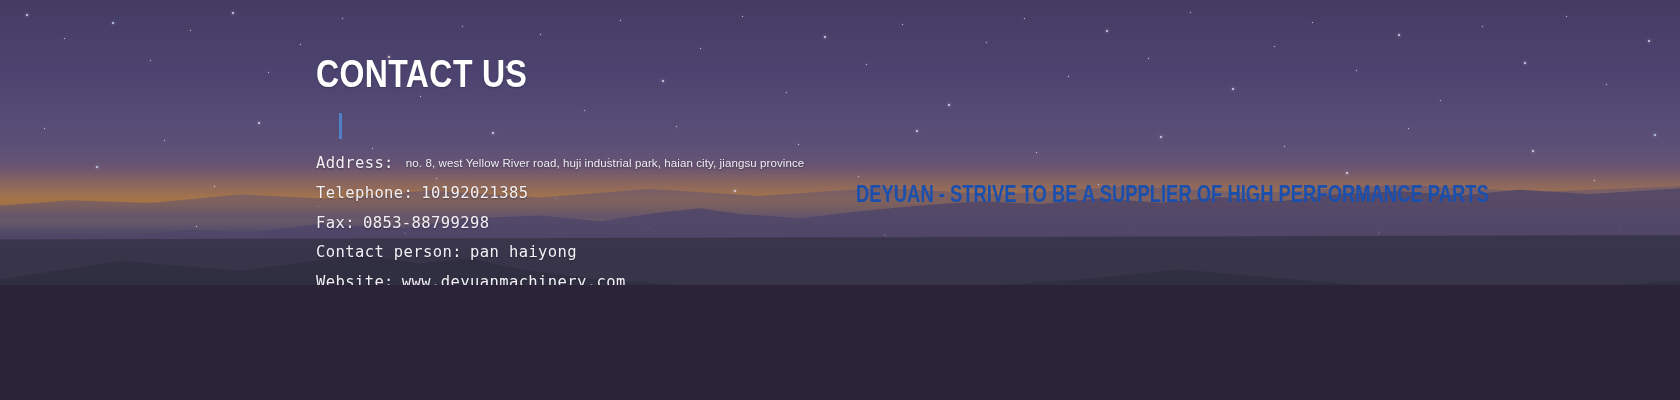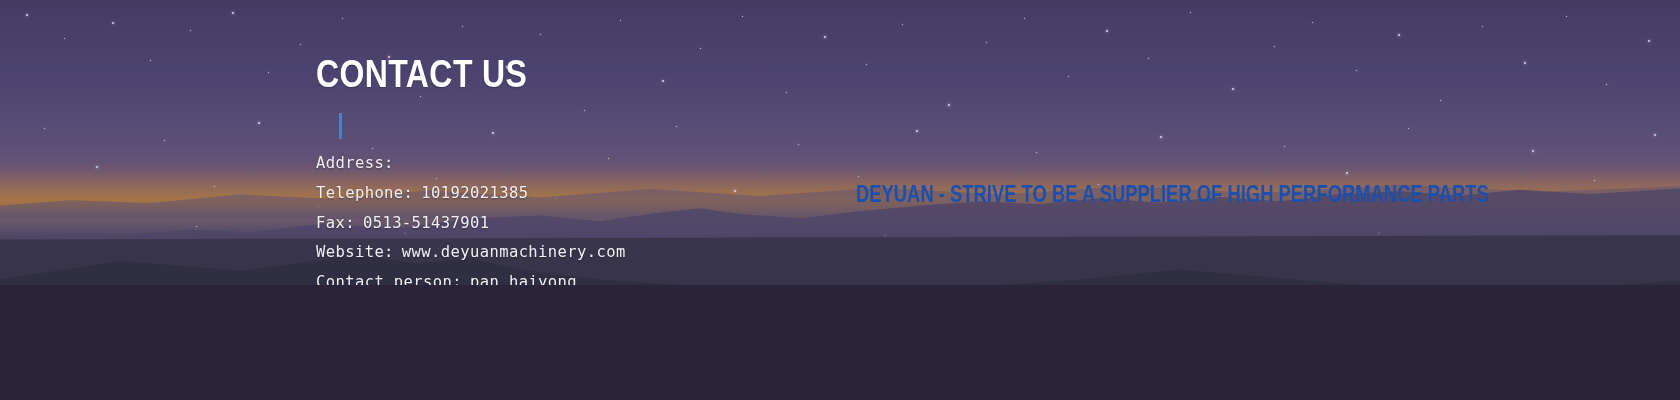--- a/index.html
+++ b/index.html
@@ -314,42 +314,43 @@
     <div class="contact-block">
 
       <div class="contact-heading">CONTACT US</div>
 
       <div class="heading-rule"></div>
 
       <ul class="contact-list">
 
         <li class="address-row">
           <span class="c-label">Address:</span>
+          <span class="c-value">no. 8, west Yellow River road, huji industrial park, haian city, jiangsu province</span>
         </li>
 
         <li>
           <span class="c-label">Telephone:</span>
           <span class="c-value">10192021385</span>
         </li>
 
         <li>
           <span class="c-label">Fax:</span>
-          <span class="c-value">0513-51437901</span>
-        </li>
-
+          <span class="c-value">0853-88799298</span>
+        </li>
+
+
+        <li>
+          <span class="c-label">Contact person:</span>
+          <span class="c-value">pan haiyong</span>
+        </li>
 
         <li>
           <span class="c-label">Website:</span>
           <span class="c-value">www.deyuanmachinery.com</span>
         </li>
 
-        <li>
-          <span class="c-label">Contact person:</span>
-          <span class="c-value">pan haiyong</span>
-        </li>
-
       </ul>
     </div>
 
     <div class="slogan">DEYUAN - STRIVE TO BE A SUPPLIER OF HIGH PERFORMANCE PARTS</div>
 
   </div>
 </div>
 
 </body></html>

